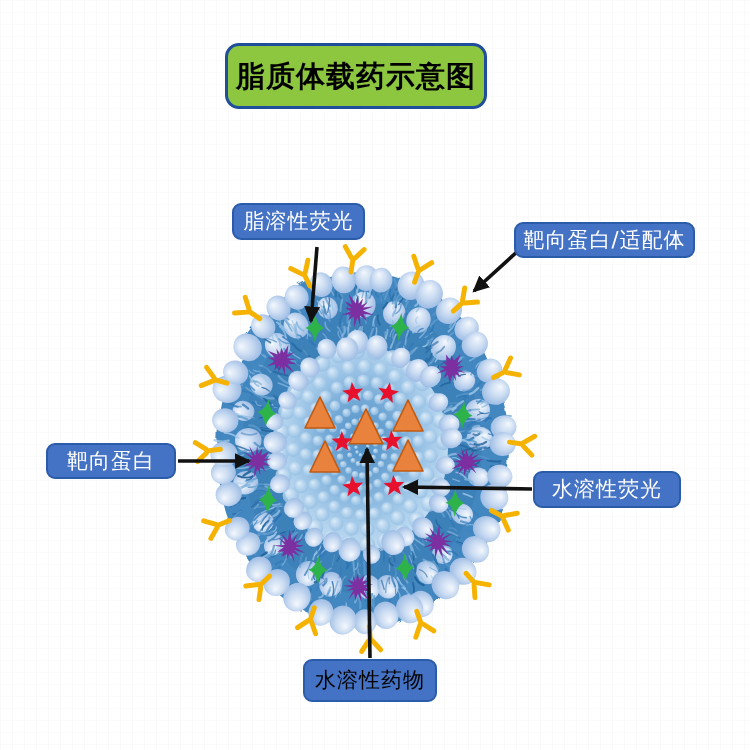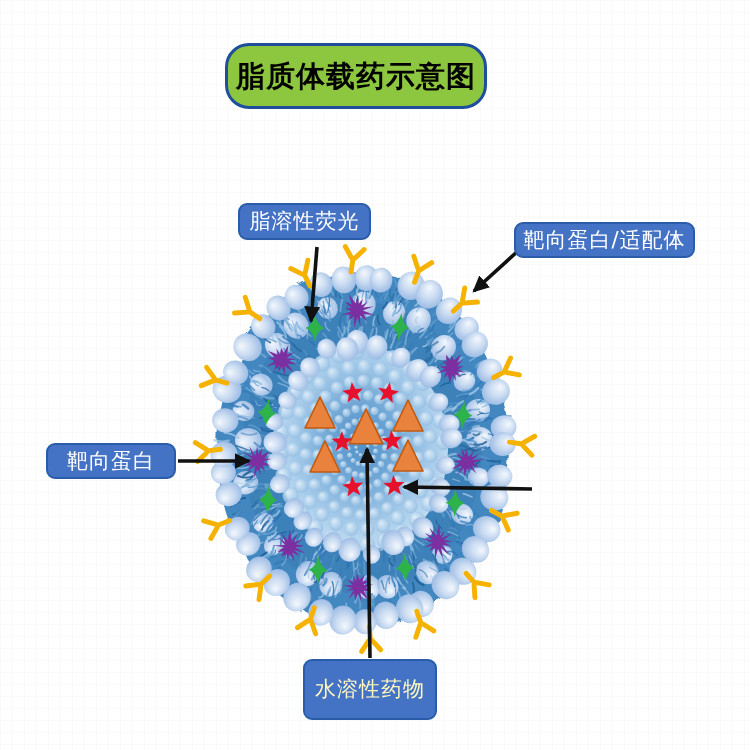--- a/index.html
+++ b/index.html
@@ -10,21 +10,21 @@
     background-size:12px 12px;
     font-family:"DejaVu Sans","Liberation Sans",sans-serif;
   }
   .stage svg{position:absolute;left:0;top:0;}
   .box{
     position:absolute;box-sizing:border-box;
     display:flex;align-items:center;justify-content:center;
     white-space:nowrap;line-height:1;
   }
   .title-box{
-    border-radius:24px;border:3px solid #1F4E9C;background:#8DC63F;
+    border-radius:14px;border:3px solid #1F4E9C;background:#8DC63F;
     color:#000;font-size:29px;font-weight:bold;letter-spacing:1px;
   }
   .lbl{
     border-radius:9px;border:2.5px solid #2A5CAA;background:#4472C4;
     color:#fff;font-size:21px;font-weight:500;letter-spacing:1px;
   }
 </style>
 </head>
 <body>
 
@@ -1135,26 +1135,29 @@
         <line x1="178" y1="461" x2="249" y2="461" stroke="#111111" stroke-width="3.6" marker-end="url(#ah)"></line>
         <line x1="532" y1="489" x2="404" y2="487" stroke="#111111" stroke-width="3.6" marker-end="url(#ah)"></line>
         <line x1="370" y1="658" x2="367" y2="449" stroke="#111111" stroke-width="3.6" marker-end="url(#ah)"></line>
       </g>
     </svg>
 
   <div class="box title-box" style="left: 225px; top: 43px; width: 262px; height: 66px; background: rgb(141, 198, 63); border-color: rgb(31, 78, 156); color: rgb(0, 0, 0);">
     <span>脂质体载药示意图</span>
   </div>
 
-  <div class="box lbl" style="left: 238px; top: 203px; width: 133px; height: 37px; background: rgb(68, 114, 196); border-color: rgb(42, 92, 170); color: rgb(255, 255, 255);">
+  <div class="box lbl" style="left: 232px; top: 203px; width: 133px; height: 37px; background: rgb(68, 114, 196); border-color: rgb(42, 92, 170); color: rgb(255, 255, 255);">
     <span>脂溶性荧光</span>
   </div>
   <div class="box lbl" style="left: 514px; top: 222px; width: 181px; height: 36px; background: rgb(68, 114, 196); border-color: rgb(42, 92, 170); color: rgb(255, 255, 255); text-align: center;">
     <span>靶向蛋白/适配体</span>
   </div>
   <div class="box lbl" style="left: 46px; top: 443px; width: 130px; height: 36px; background: rgb(68, 114, 196); border-color: rgb(42, 92, 170); color: rgb(255, 255, 255);">
     <span>靶向蛋白</span>
   </div>
-  <div class="box lbl" style="left: 303px; top: 659px; width: 134px; height: 61px; background: rgb(68, 114, 196); border-color: rgb(42, 92, 170); color: #fef9c3;">
+  <div class="box lbl" style="left: 533px; top: 471px; width: 148px; height: 37px; background: rgb(68, 114, 196); border-color: rgb(42, 92, 170); color: rgb(255, 255, 255);">
+    <span>水溶性荧光</span>
+  </div>
+  <div class="box lbl" style="left: 303px; top: 659px; width: 134px; height: 43px; background: rgb(68, 114, 196); border-color: rgb(42, 92, 170); color: #000000;">
     <span>水溶性药物</span>
   </div>
 
 </div>
 
 </body></html>

